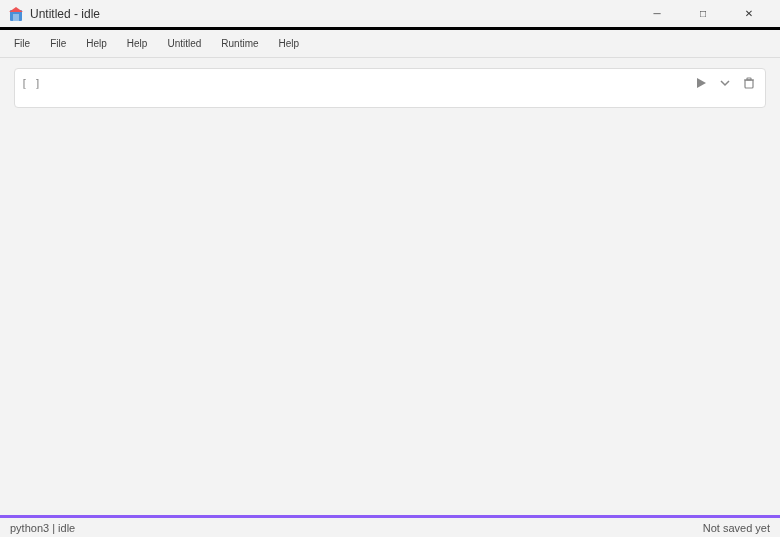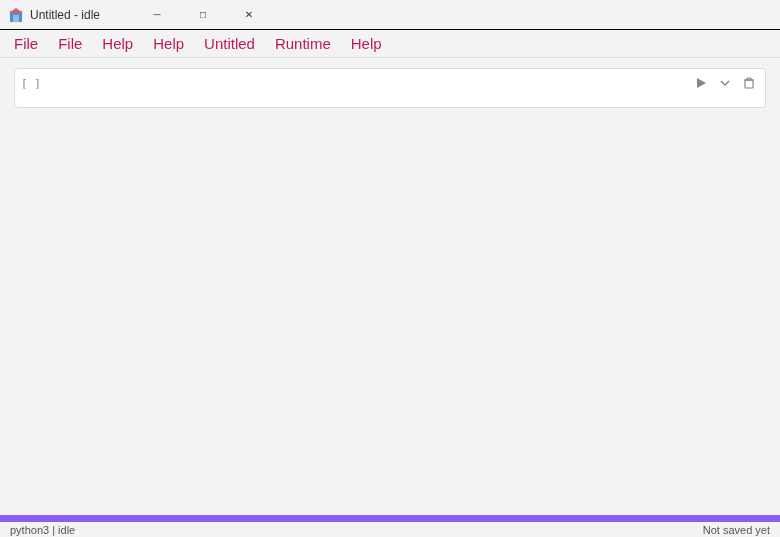--- a/index.html
+++ b/index.html
@@ -13,25 +13,24 @@
       flex-direction: column;
       overflow: hidden;
     }
 
     
     #title-bar {
       height: 30px;
       background: #f3f3f3;
       display: flex;
       align-items: center;
-      justify-content: flex-start;
+      justify-content: space-between;
       padding: 0 8px;
-      border-bottom: 1px solid #000000;
+      border-bottom: 3px solid #000000;
       user-select: none;
-      gap: 34px;
     }
     #title-bar-left {
       display: flex;
       align-items: center;
       gap: 6px;
     }
     #app-icon {
       width: 16px;
       height: 16px;
     }
@@ -61,22 +60,22 @@
       height: 28px;
       background: #f3f3f3;
       display: flex;
       align-items: center;
       padding: 0 4px;
       border-bottom: 1px solid #ddd;
     }
     .menu-item {
       padding: 4px 10px;
       cursor: pointer;
-      font-size: 15px;
-      color: #be185d;
+      font-size: 10px;
+      color: #404040;
       border-radius: 3px;
     }
 
     
     #main {
       flex: 1;
       background: #f3f3f3;
       padding: 10px 14px;
       overflow-y: auto;
     }
@@ -129,21 +128,21 @@
       border-radius: 3px;
       display: flex;
       align-items: center;
       justify-content: center;
     }
 
     
     #status-bar {
       height: 22px;
       background: #f3f3f3;
-      border-top: 7px solid #8b5cf6;
+      border-top: 3px solid #8b5cf6;
       display: flex;
       align-items: center;
       justify-content: space-between;
       padding: 0 10px;
       font-size: 11px;
       color: #555;
     }
   </style>
 </head>
 <body>

